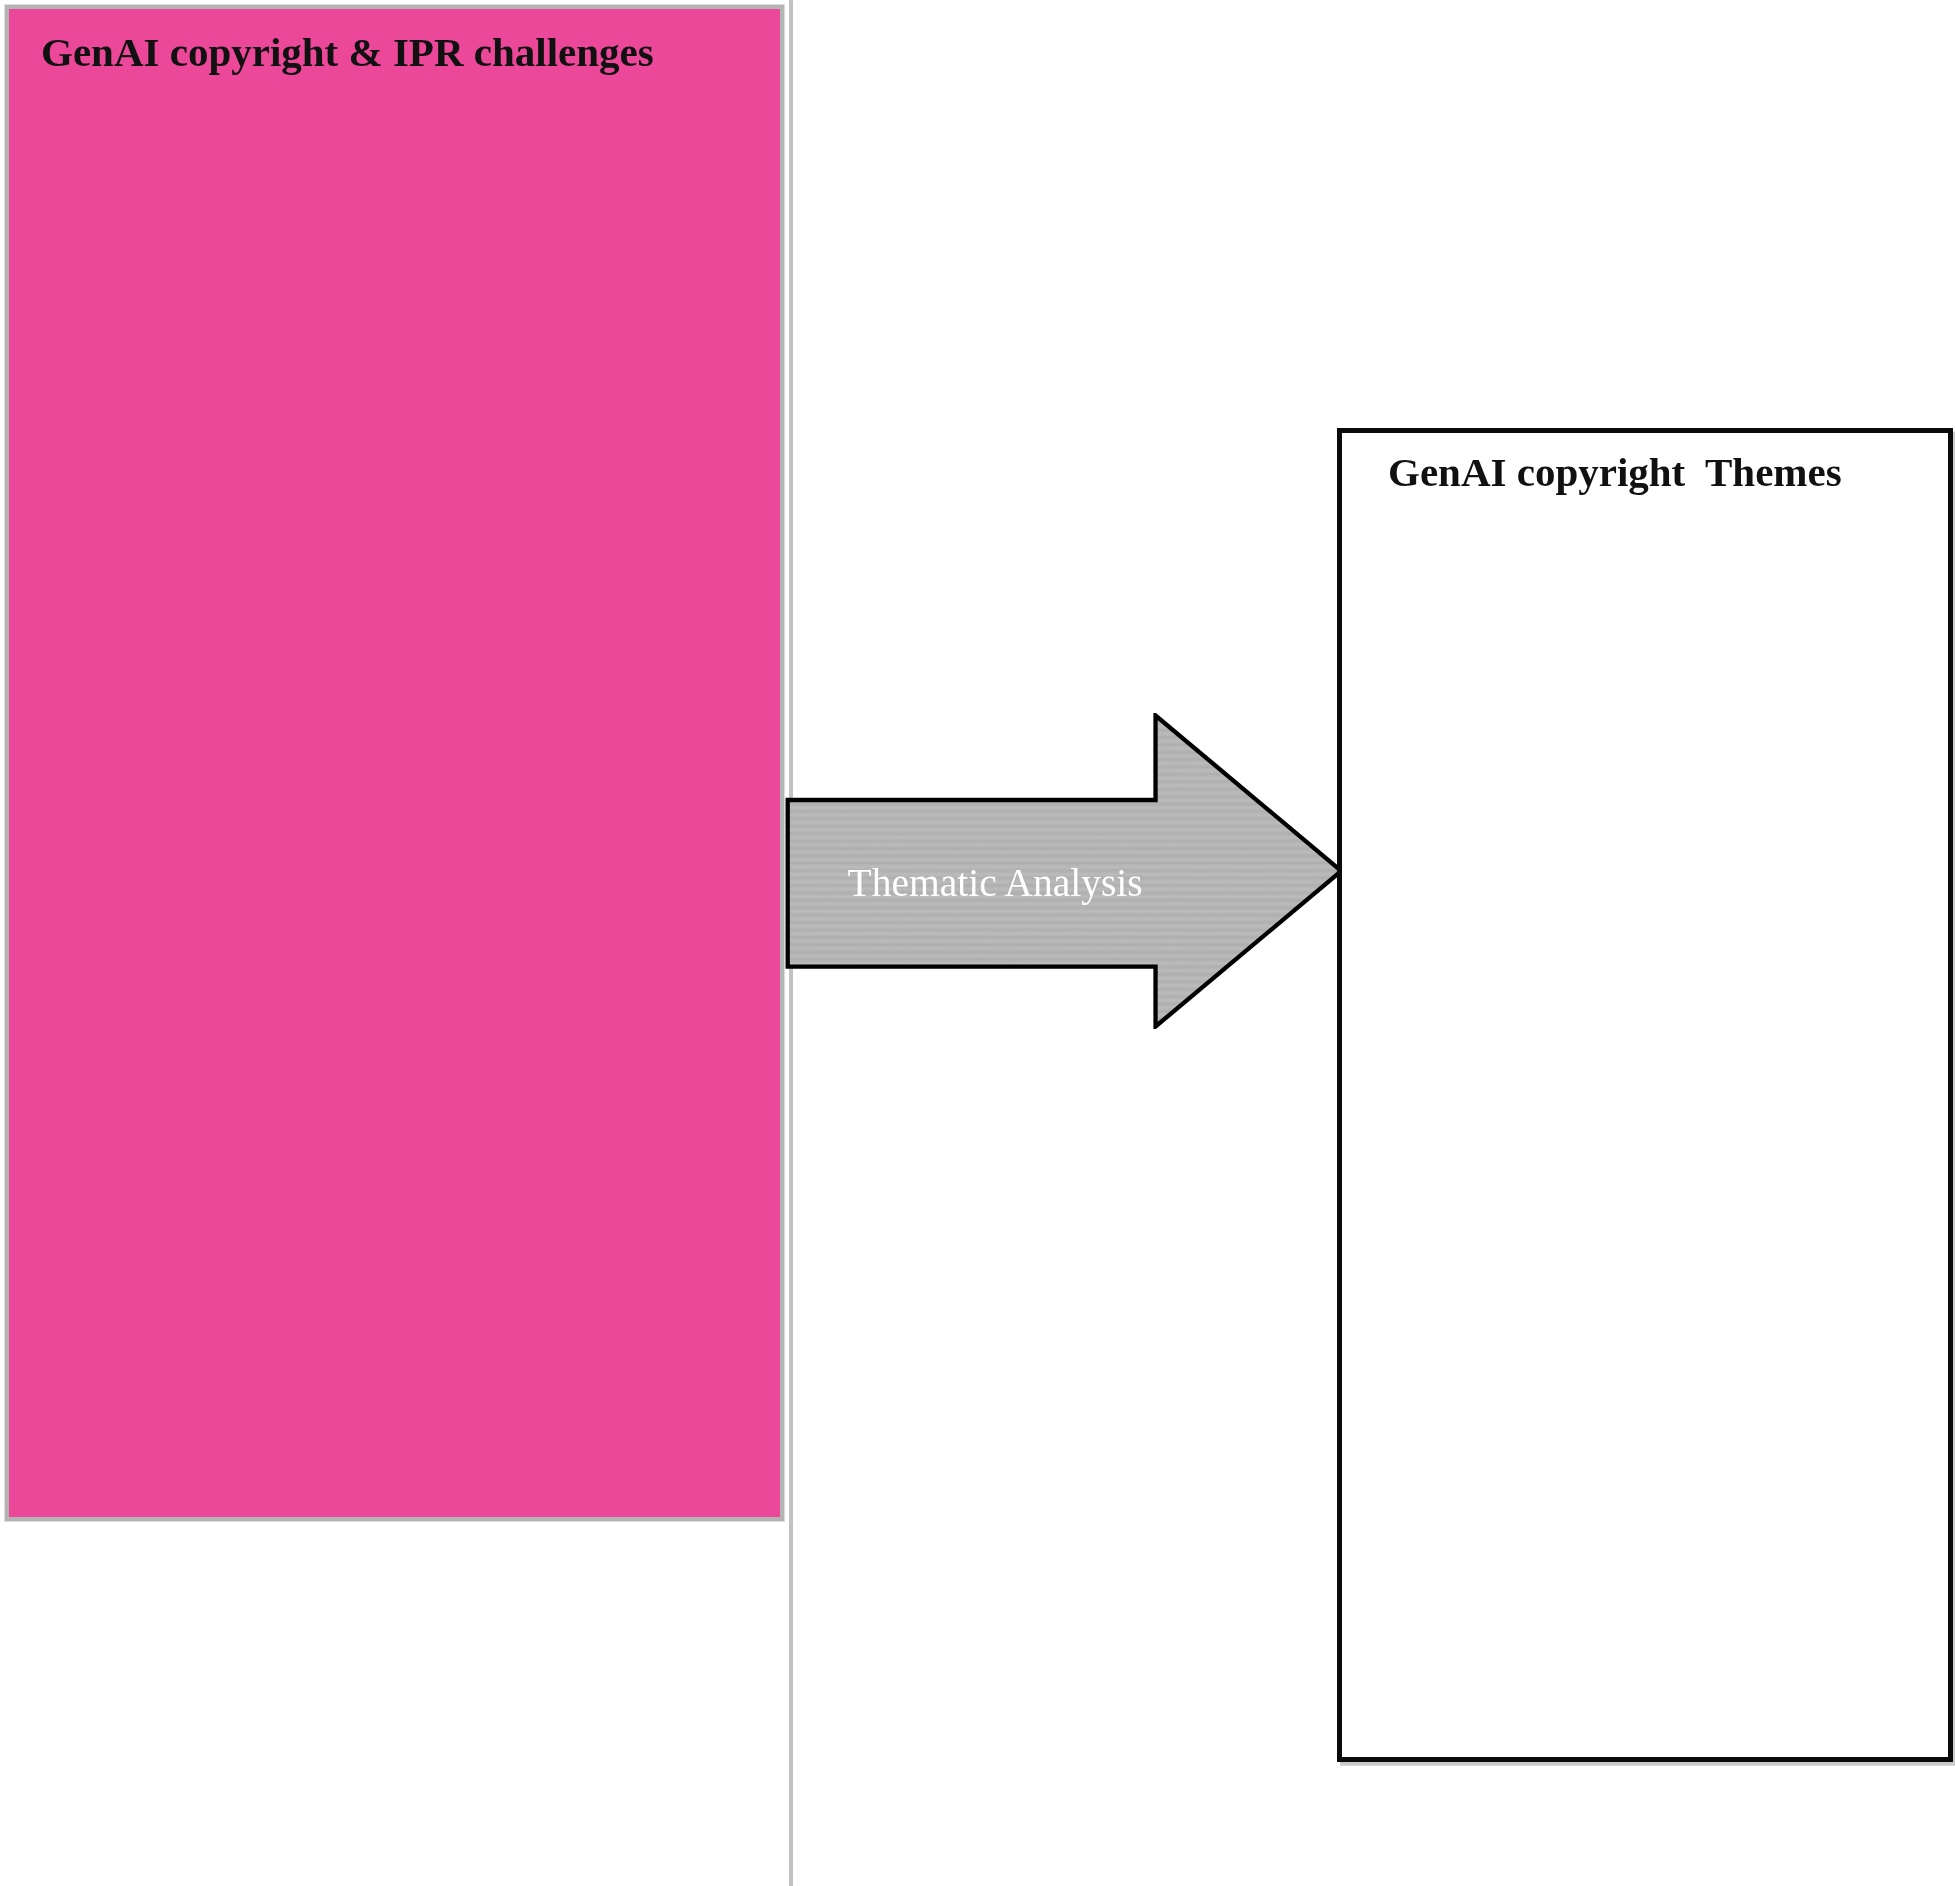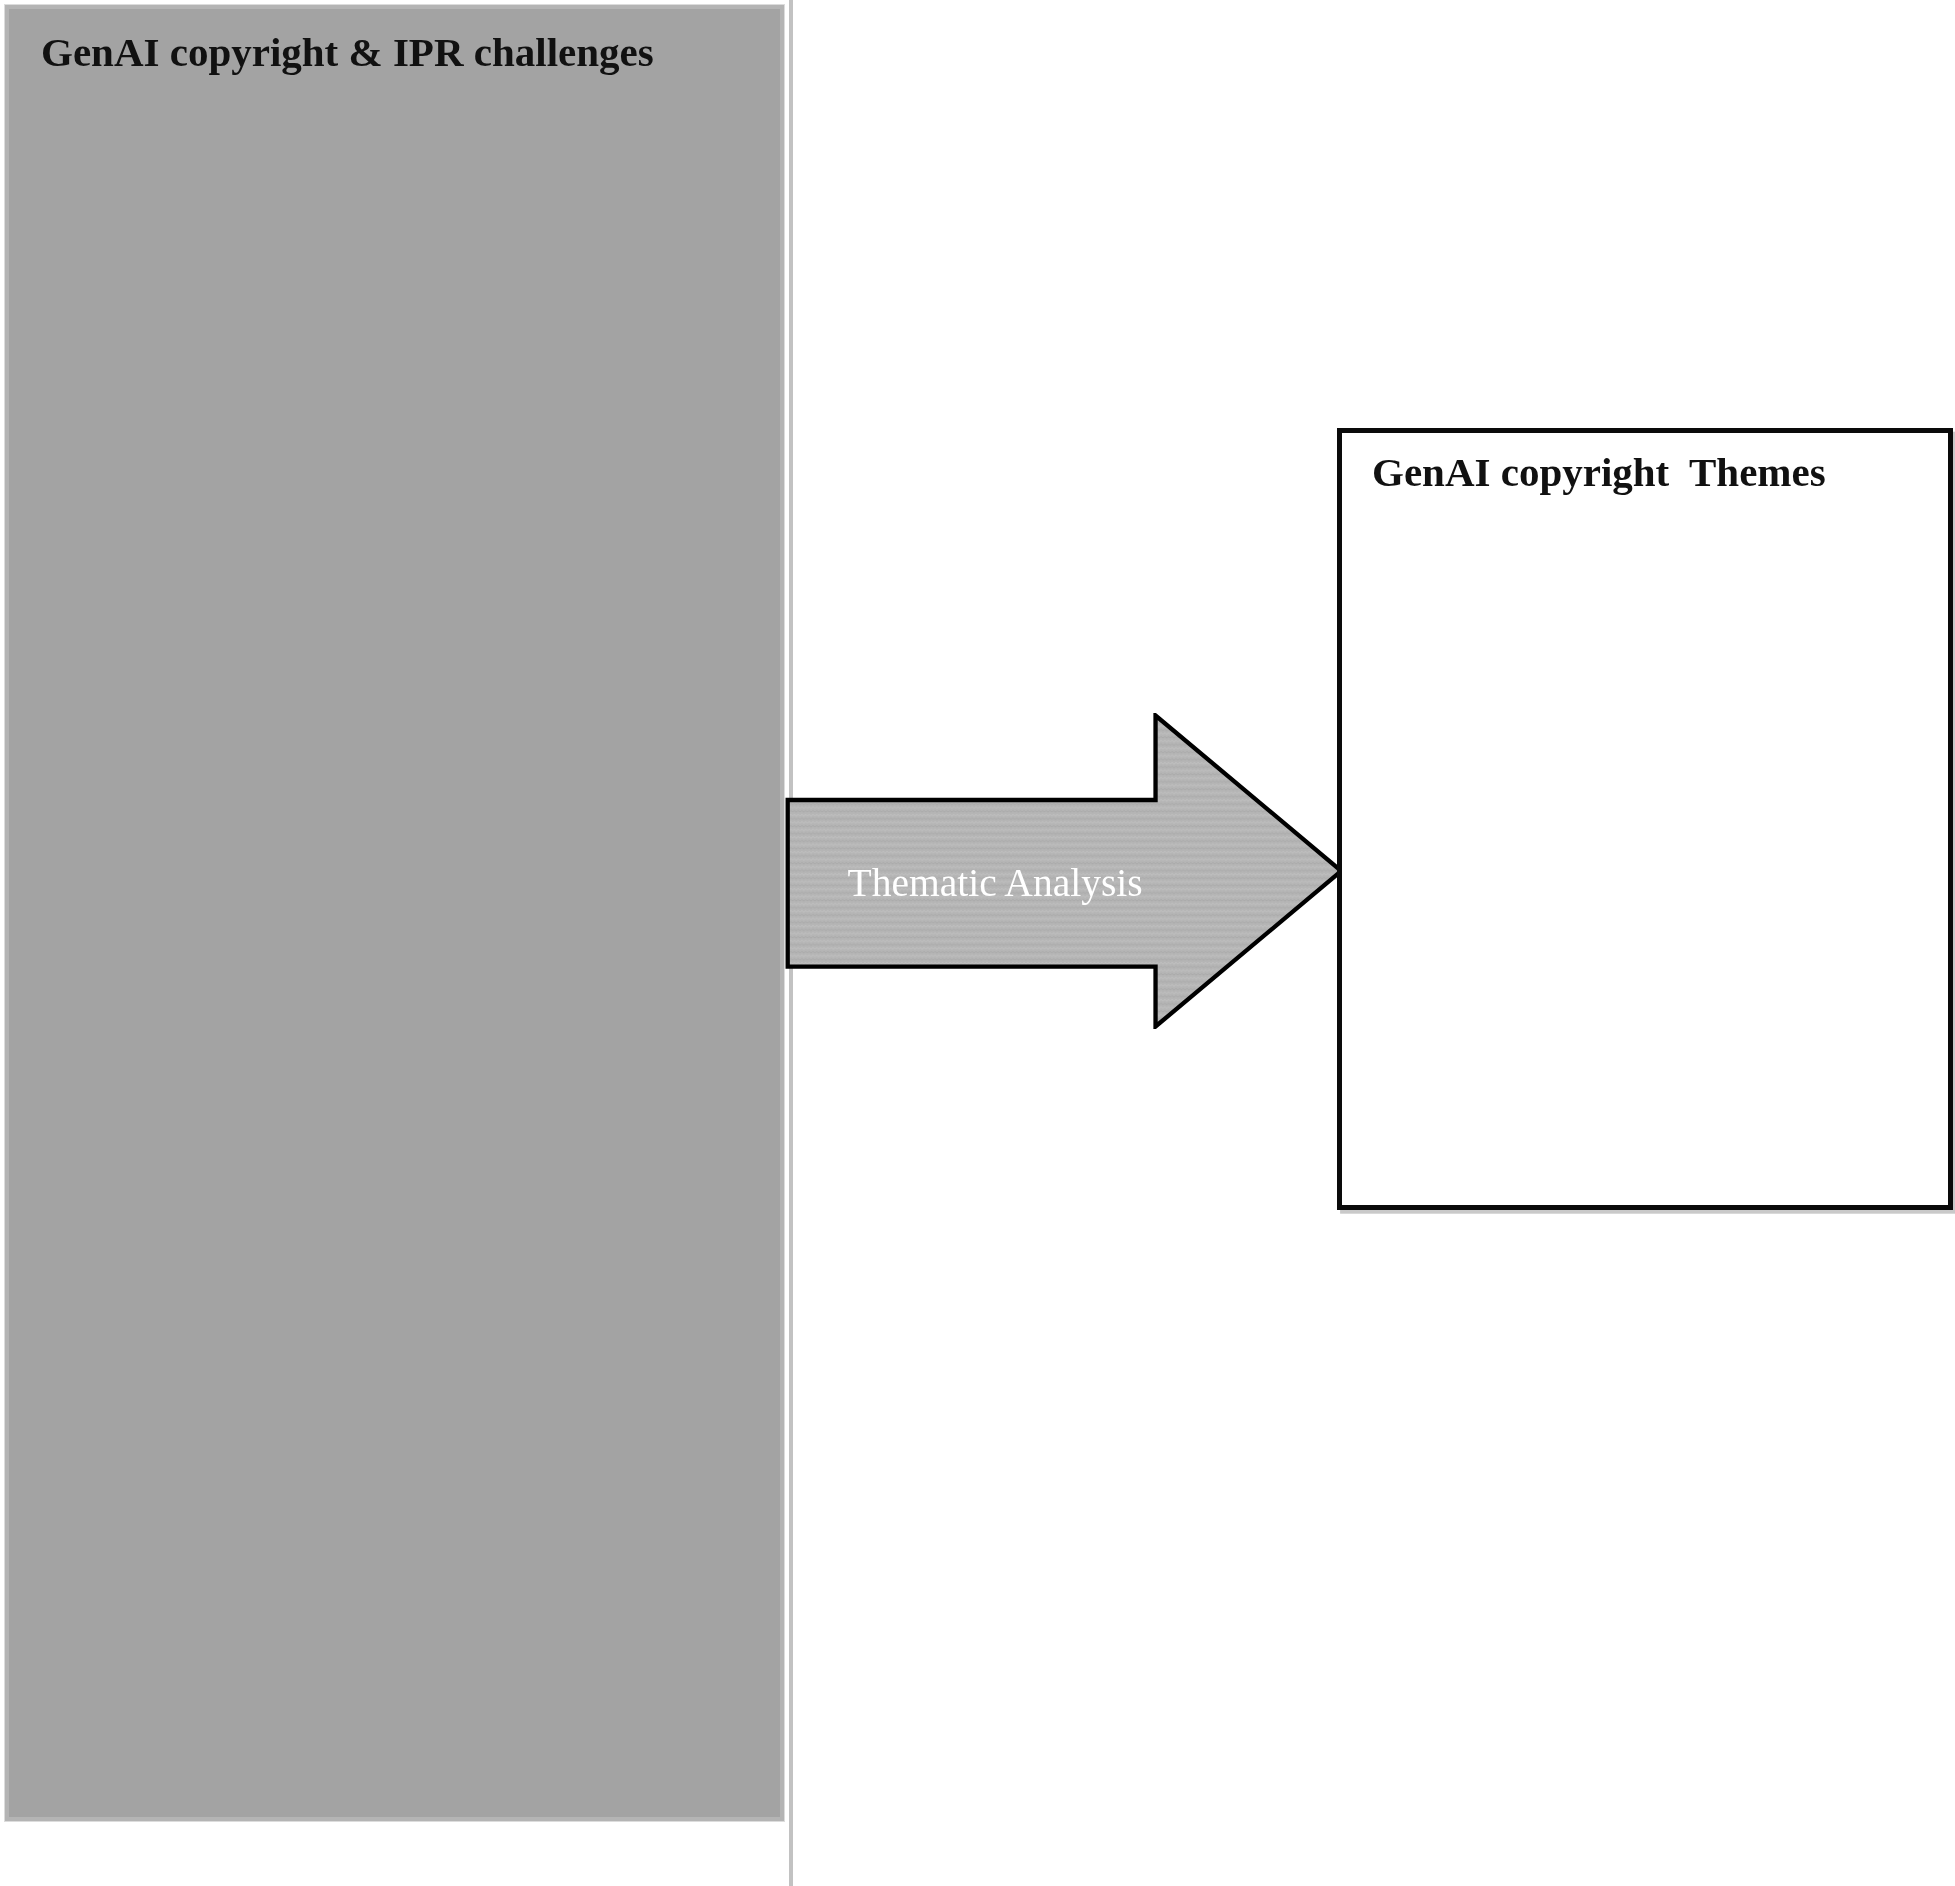--- a/index.html
+++ b/index.html
@@ -9,23 +9,23 @@
     font-family:"Liberation Serif","DejaVu Serif",serif;
     color:#111111;
     position:relative;
     overflow:hidden;
   }
   .canvas{position:absolute;inset:0;}
 
   
   .left-panel{
     position:absolute;left:5px;top:5px;
-    width:779px;height:1816px;
+    width:779px;height:1516px;
     box-sizing:border-box;
-    background:#a3a3a3;
+    background:#ec4899;
     border:4.3px solid #b4b4b4;
     outline:0.6px solid #dcdcdc;
     padding:18.5px 17.3px 0 32px;
   }
   .left-panel h1{
     margin:0;
     font-size:41px;line-height:49px;
     font-weight:bold;
     white-space:pre-wrap;
   }
@@ -56,26 +56,26 @@
   }
   .arrow text{
     font-family:"Liberation Serif","DejaVu Serif",serif;
     font-size:64px;
     fill:#ffffff;
   }
 
   
   .right-panel{
     position:absolute;left:1337px;top:428px;
-    width:616px;height:782px;
+    width:616px;height:1334px;
     box-sizing:border-box;
     background:#ffffff;
     border:5px solid #0a0a0a;
     box-shadow:3.1px 3.7px 0 #c9c9c9;
-    padding:15px 25px 0 30px;
+    padding:15px 25px 0 46px;
   }
   .right-panel h2{
     margin:0;
     font-size:41px;line-height:49px;
     font-weight:bold;
     white-space:pre-wrap;
   }
   .right-items{margin-top:139px;}
   .right-panel .item{
     margin:0 0 25px 80px;

